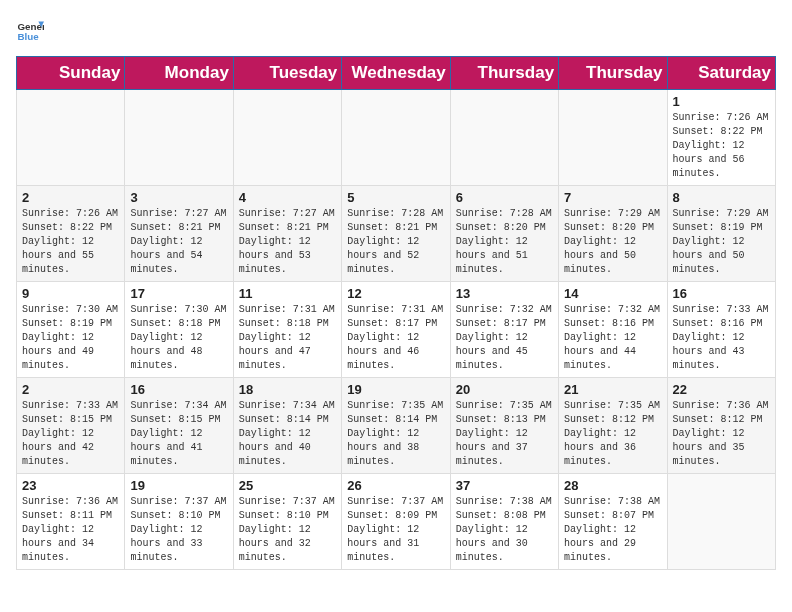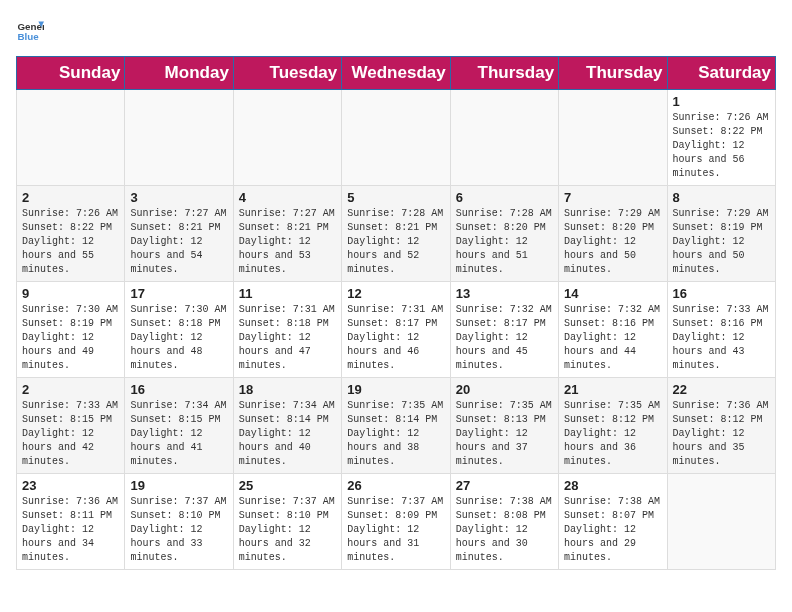--- a/index.html
+++ b/index.html
@@ -280,21 +280,21 @@
 Sunset: 8:10 PM
 Daylight: 12 hours and 32 minutes.</div>
         </td>
         <td>
           <div class="day-number">26</div>
           <div class="day-info" style="white-space: pre-line;">Sunrise: 7:37 AM
 Sunset: 8:09 PM
 Daylight: 12 hours and 31 minutes.</div>
         </td>
         <td>
-          <div class="day-number">27</div>
+          <div class="day-number">37</div>
           <div class="day-info" style="white-space: pre-line;">Sunrise: 7:38 AM
 Sunset: 8:08 PM
 Daylight: 12 hours and 30 minutes.</div>
         </td>
         <td>
           <div class="day-number">28</div>
           <div class="day-info" style="white-space: pre-line;">Sunrise: 7:38 AM
 Sunset: 8:07 PM
 Daylight: 12 hours and 29 minutes.</div>
         </td>

